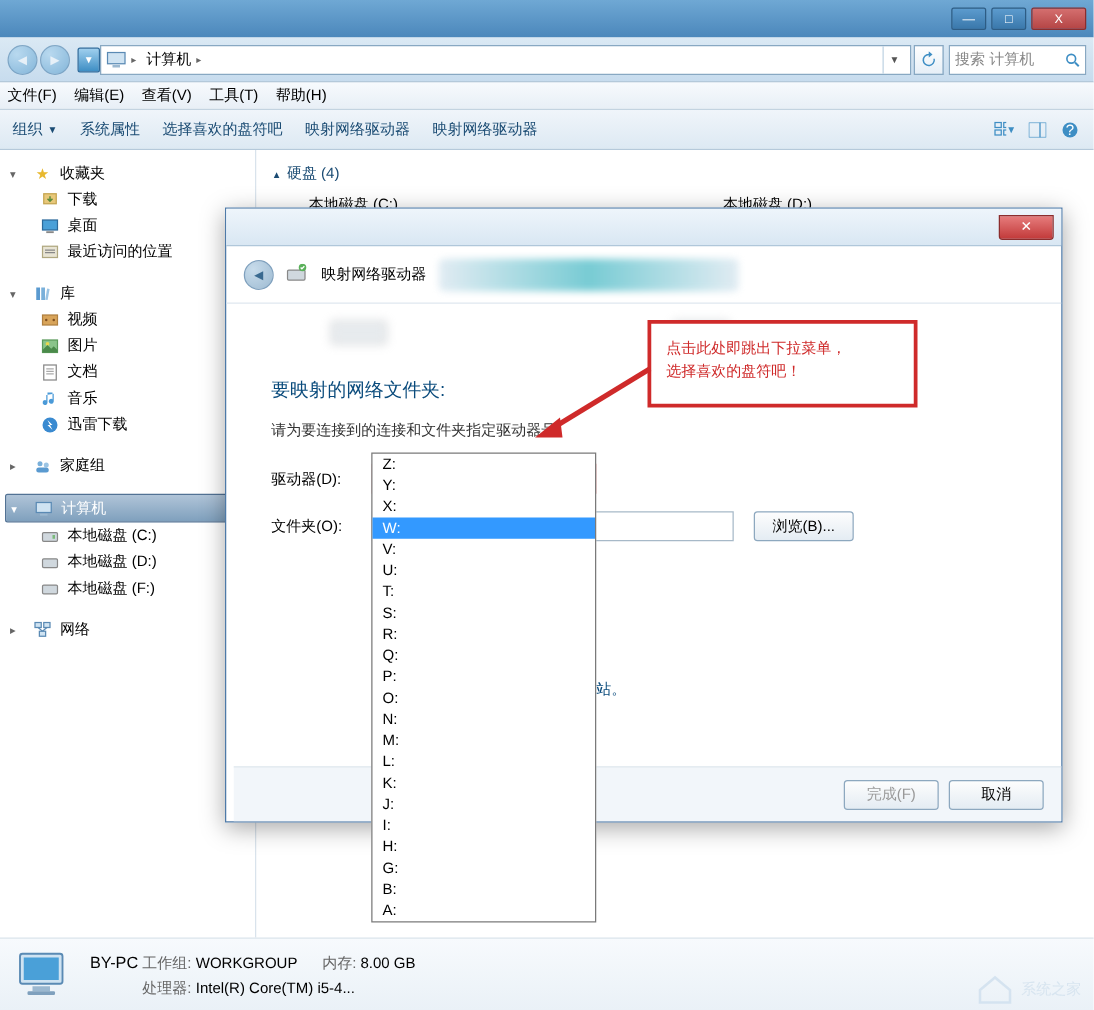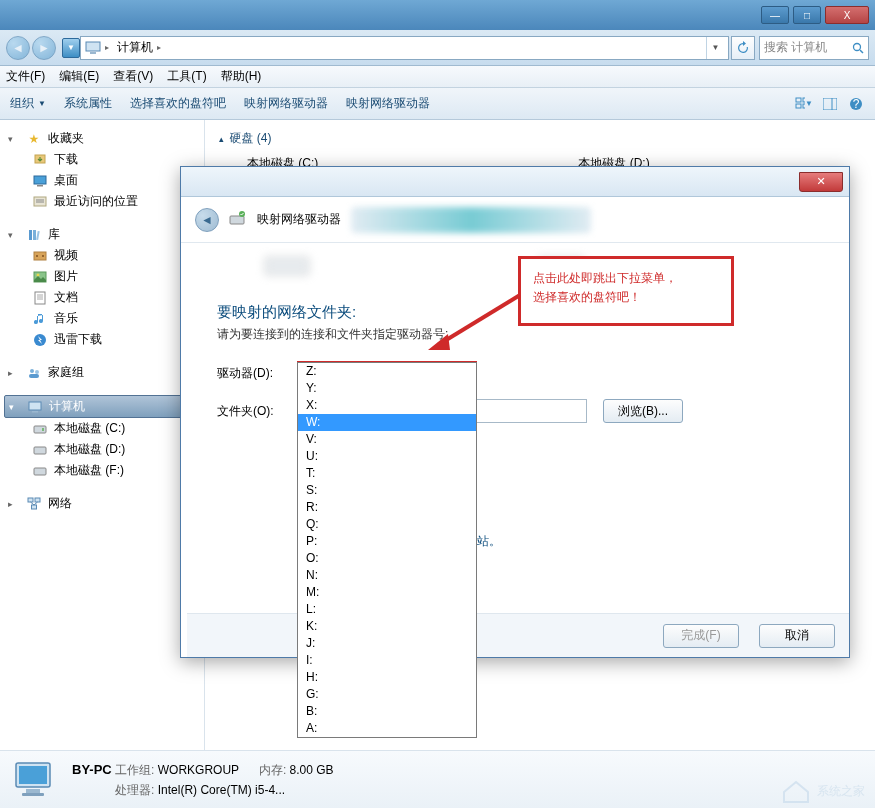--- a/index.html
+++ b/index.html
@@ -54,47 +54,47 @@
 
 
 .dialog { position: absolute; left: 180px; top: 166px; width: 670px; height: 492px; background: #fff; border: 1px solid #4e7aa8; box-shadow: 0 4px 18px rgba(0,0,0,.35); }
 .dlg-titlebar { height: 30px; background: linear-gradient(#eef5fb,#d9e7f3); display: flex; justify-content: flex-end; align-items: center; border-bottom: 1px solid #b0c7da; }
 .dlg-close { width: 44px; height: 20px; background: linear-gradient(#e67c7c,#c23a3a); border: 1px solid #8b2d2d; border-radius: 0 0 3px 3px; color: #fff; display:flex;align-items:center;justify-content:center;cursor:pointer;margin-right:6px;font-size:11px; }
 .dlg-header { height: 46px; display: flex; align-items: center; padding: 0 14px; gap: 10px; border-bottom: 1px solid #e0e8ef; }
 .dlg-back { width: 24px; height: 24px; border-radius: 50%; background: radial-gradient(circle at 30% 30%, #c8dceb, #9ebbd2); border:1px solid #7fa0bd;display:flex;align-items:center;justify-content:center;color:#3a6a90;cursor:pointer; }
 .dlg-title-icon { width:18px;height:18px;display:inline-flex; }
 .bs1 { left: 80px; top: 14px; width:240px; height:26px; background: linear-gradient(90deg,#d5e4ee,#3fb6c2 50%,#d5e4ee); filter: blur(3px); opacity:.7; border-radius:4px; }
 .dlg-body { padding: 24px 36px; position: relative; }
-.dlg-heading { color: #0a4b7c; font-size: 15px; margin-bottom: 4px; }
+.dlg-heading { color: #0a4b7c; font-size: 15px; margin-bottom: 14px; }
 .dlg-text { color: #333; margin-bottom: 18px; }
 .form-row { display: flex; align-items: center; margin-bottom: 14px; }
 .form-label { width: 80px; }
 .drive-combo { width: 180px; height: 24px; border: 3px solid #cf2a2a; background: linear-gradient(#e8f1f8,#b7cddf 45%,#9bb8d0 50%,#c8daeb); display:flex;align-items:center;padding:0 6px;cursor:pointer;position:relative; }
 .drive-combo .dd-arr { margin-left:auto;font-size:8px;color:#333; }
 .folder-input { width: 290px; height: 24px; border: 1px solid #a7b9c8; padding: 0 6px; }
 .browse-btn { width: 80px; height: 24px; margin-left: 16px; background: linear-gradient(#fdfdfd,#e4ecf3); border: 1px solid #8da8bf; border-radius: 3px; cursor:pointer;display:flex;align-items:center;justify-content:center; }
 .link-text { color: #0a4b7c; cursor: pointer; }
-.dlg-footer { position: absolute; bottom: 0; left: 6px; right: 0; height: 44px; border-top: 1px solid #dfe7ee; background: #f2f6fa; display: flex; justify-content: flex-end; align-items: center; padding: 0 14px; gap: 20px; }
+.dlg-footer { position: absolute; bottom: 0; left: 6px; right: 0; height: 44px; border-top: 1px solid #dfe7ee; background: #f2f6fa; display: flex; justify-content: flex-end; align-items: center; padding: 0 14px; gap: 8px; }
 .dlg-btn { width: 76px; height: 24px; background: linear-gradient(#fdfdfd,#e4ecf3); border:1px solid #8da8bf; border-radius:3px;cursor:pointer;display:flex;align-items:center;justify-content:center; }
 .dlg-btn.disabled { color: #999; }
 
 
 .dropdown { position: absolute; left: 297px; top: 362px; width: 180px; background: #fff; border: 1px solid #7a7a7a; z-index: 50; max-height: 400px; }
 .dd-opt { padding: 1px 8px; cursor: pointer; font-size:12px; line-height:15px; }
 .dd-opt.sel { background: #3399ff; color: #fff; }
 
 
 .callout { position: absolute; left: 518px; top: 256px; width: 216px; height: 70px; border: 3px solid #cf2a2a; background: #fff; padding: 10px 12px; color: #cf2a2a; font-size: 14px; line-height: 1.6; z-index: 40; font-weight: 500; }
 .callout-arrow { position: absolute; z-index: 40; }
 
 
 .statusbar { height: 58px; border-top: 1px solid #d9e3ec; display: flex; align-items: center; padding: 6px 12px; background: linear-gradient(#f7fafd,#eaf1f7); }
 .stat-icon { width: 48px; height: 42px; margin-right: 12px; }
 .stat-text { line-height: 1.5; }
-.stat-name { font-size: 13px; font-weight: bold; }
+.stat-name { font-size: 13px; }
 .stat-sub { color: #666; }
 .watermark { position: absolute; right: 10px; bottom: 4px; color: rgba(210,225,238,.8); font-size: 18px; display:flex;align-items:center;gap:6px; }
 
 svg { display: block; }
 </style>
 </head>
 <body>
 
 <div class="titlebar">
   <div class="win-btn">—</div>

